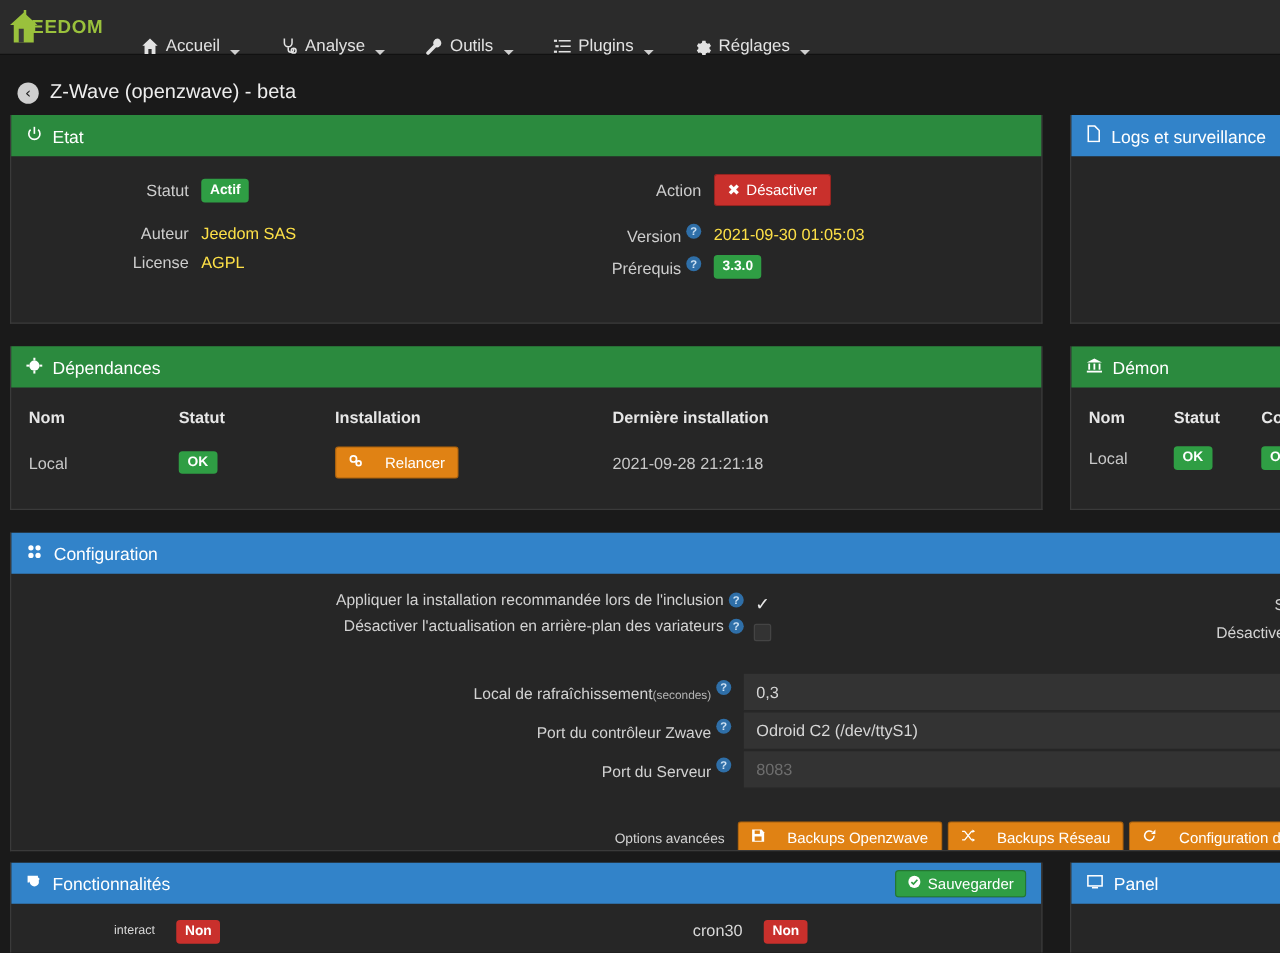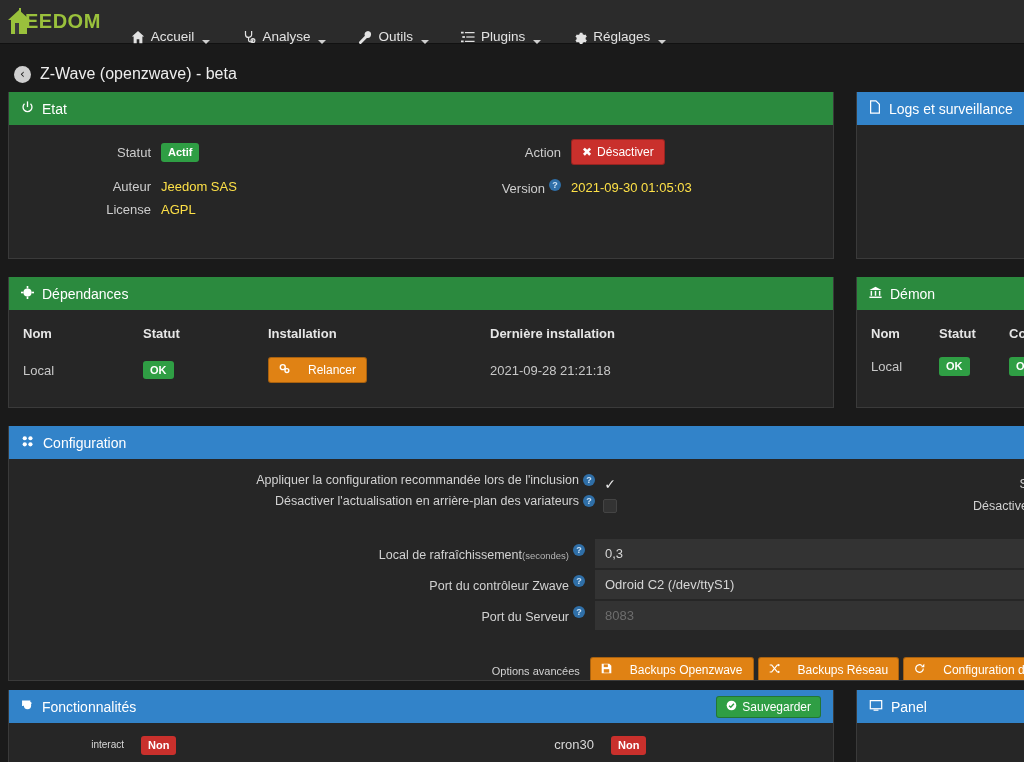--- a/index.html
+++ b/index.html
@@ -19,21 +19,21 @@
     border-bottom: 1px solid #111;
     position: relative;
   }
   .brand {
     display: flex; align-items: center;
     padding: 0 14px 0 6px; height: 44px;
   }
   .brand-logo { position: relative; width: 26px; height: 30px; }
   .brand-logo svg { display: block; }
   .brand-text {
-    font-size: 20px; font-weight: bold; letter-spacing: .5px;
+    font-size: 15px; font-weight: bold; letter-spacing: .5px;
     color: #9ac13c; margin-left: -7px;
   }
   .nav-item {
     display: flex; align-items: flex-end; gap: 6px;
     padding: 0 16px; height: 44px;
     font-size: 13.5px; color: #e2e2e2;
     cursor: pointer; white-space: nowrap;
   }
   .nav-ico { width: 14px; height: 14px; display:inline-block; }
   .caret {
@@ -246,20 +246,26 @@
               <span>✖</span>
               <span>Désactiver</span>
             </span>
           </div>
         </div>
         <div class="frow" style="margin-top:14px;">
           <div class="flabel" style="width:150px;">
             <span>Version</span><span class="help-ico">?</span>
           </div>
           <div class="fvalue">2021-09-30 01:05:03</div>
+        </div>
+        <div class="frow">
+          <div class="flabel" style="width:150px;">
+            <span>Prérequis</span><span class="help-ico">?</span>
+          </div>
+          <div><span class="badge badge-green">3.3.0</span></div>
         </div>
       </div>
     </div>
   </div>
 </div>
 
 <div class="panel abs clip" style="left:856px; top:92px; width:250px; height:167px;">
   <div class="panel-head ph-blue">
     <div class="ph-left">
       <span>
@@ -377,21 +383,21 @@
       </span>
       <span>Configuration</span>
     </div>
   </div>
 
   <div class="panel-body" style="padding:14px 10px 0 10px;">
 
     <div style="display:flex;">
       <div style="width:576px;">
         <div style="display:flex; align-items:center; justify-content:flex-end; margin-bottom:7px;">
-          <span class="cfg-label">Appliquer la configuration recommandée lors de l'inclusion</span>
+          <span class="cfg-label">Appliquer la installation recommandée lors de l'inclusion</span>
           <span class="help-ico">?</span>
         </div>
         <div style="display:flex; align-items:center; justify-content:flex-end;">
           <span class="cfg-label">Désactiver l'actualisation en arrière-plan des variateurs</span>
           <span class="help-ico">?</span>
         </div>
       </div>
       <div style="width:320px; padding-left:8px;">
         <div style="height:22px; display:flex; align-items:center;">
           <span class="chk checked">

